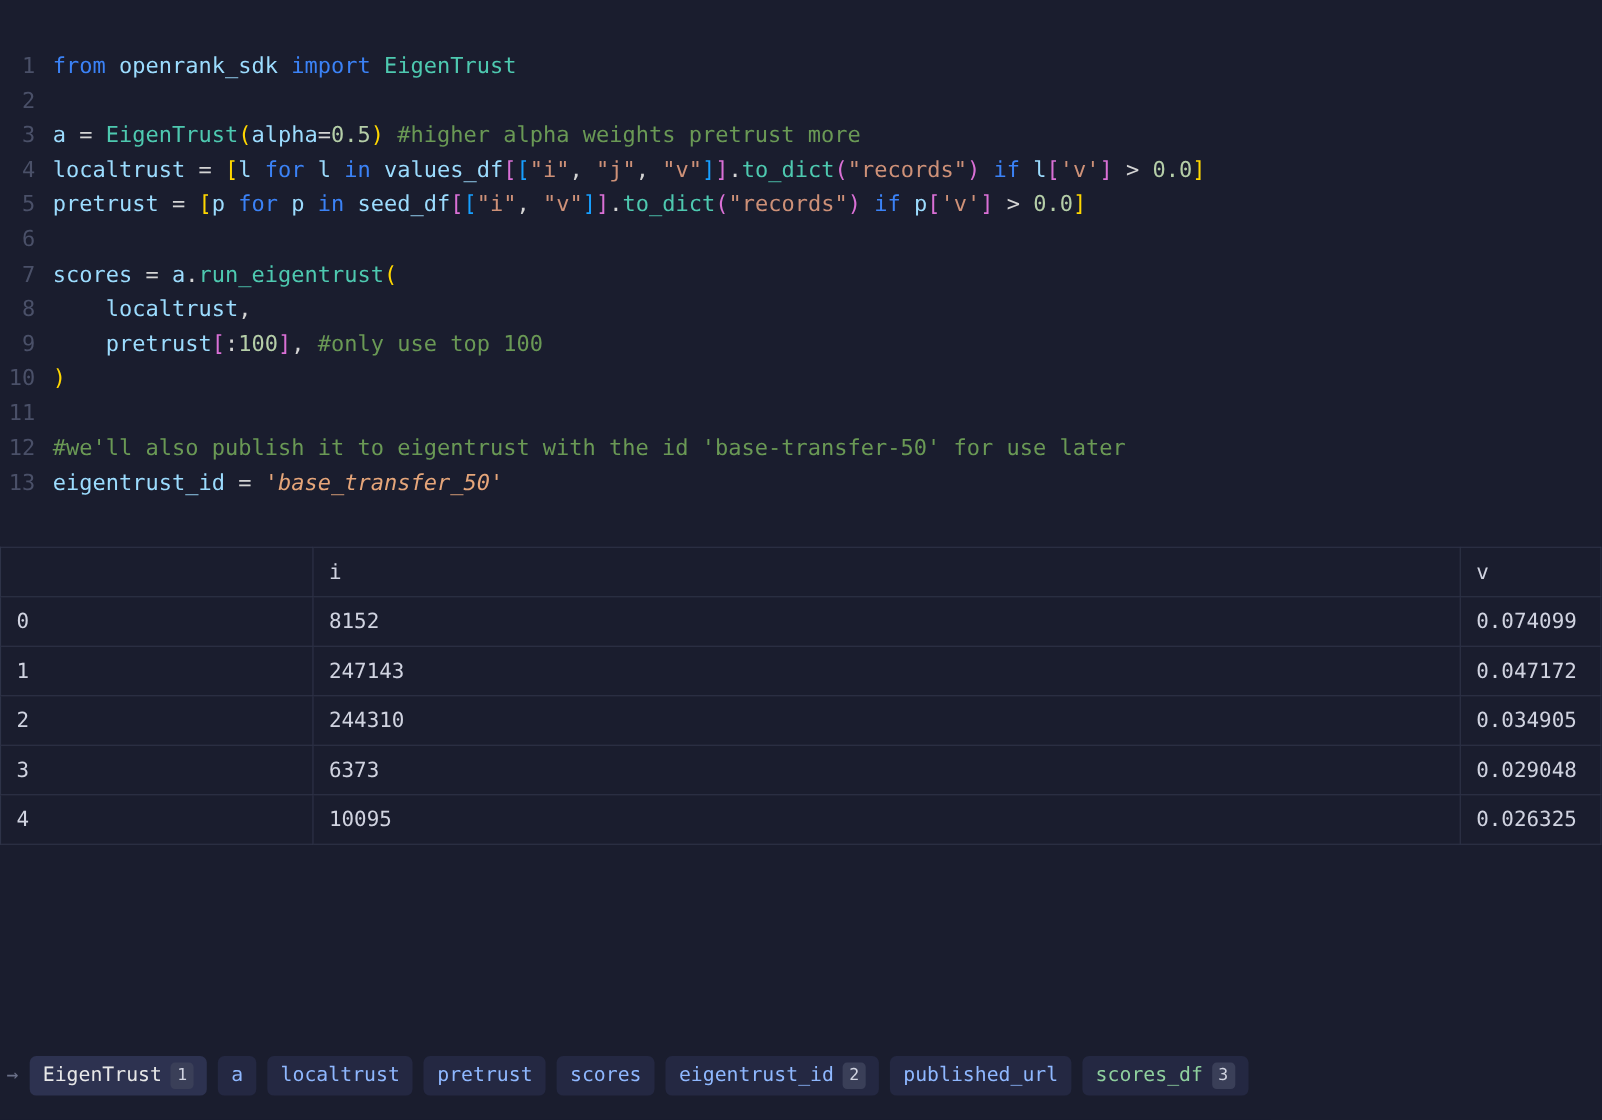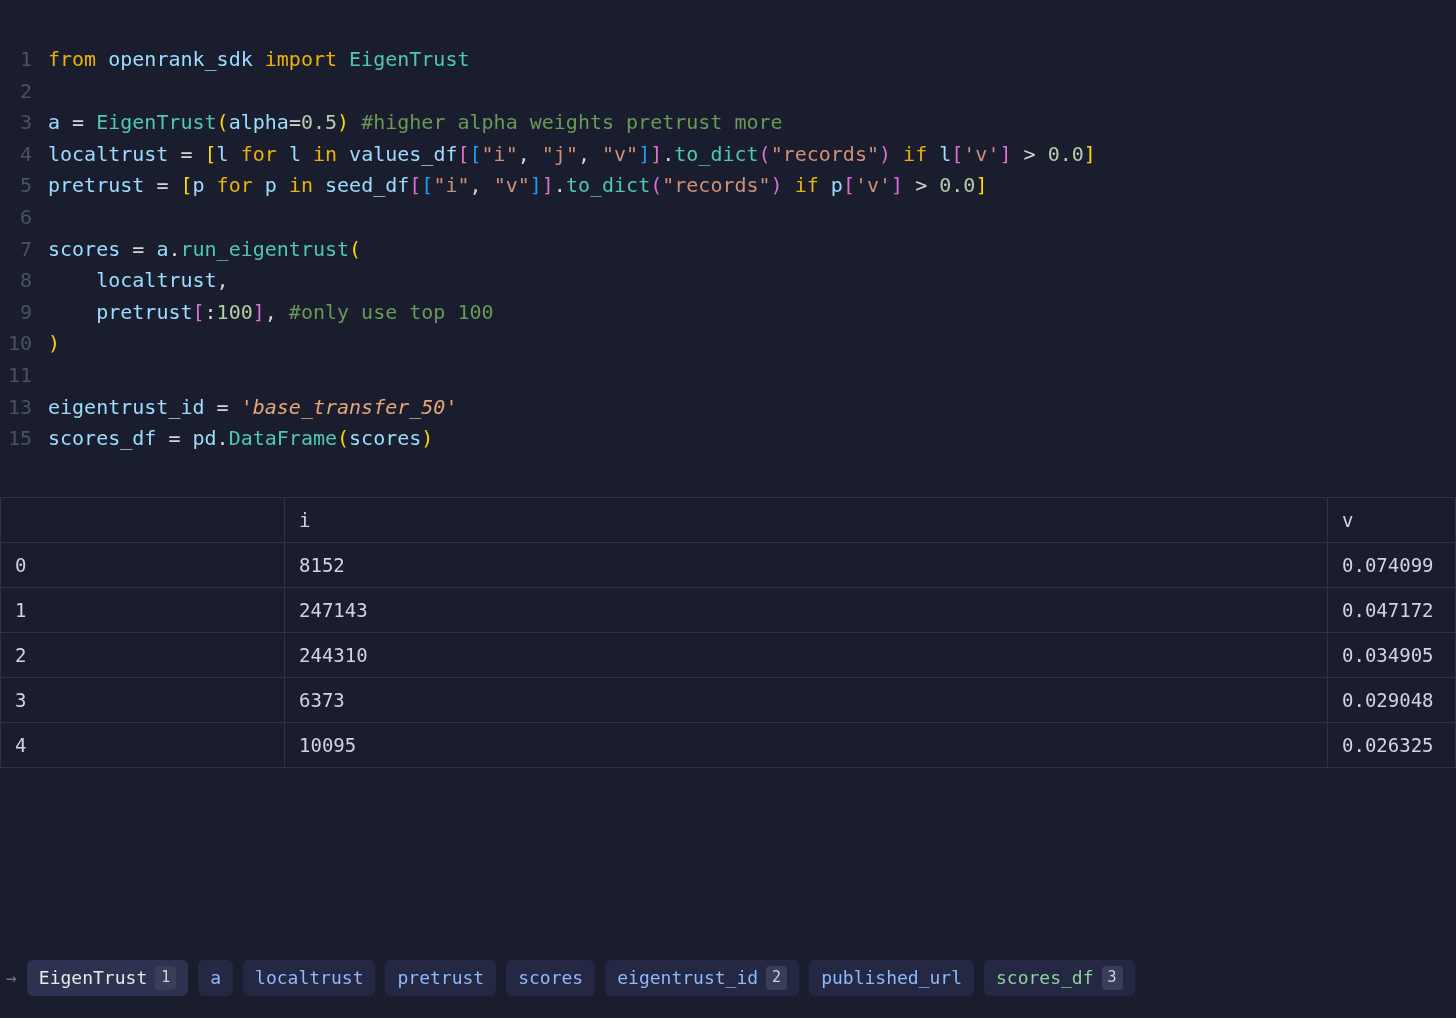--- a/index.html
+++ b/index.html
@@ -25,21 +25,21 @@
     text-align: right;
     padding-right: 16px;
     color: #4a5068;
     user-select: none;
     flex-shrink: 0;
   }
   .code {
     white-space: pre;
     flex: 1;
   }
-  .kw { color: #eab308; }
+  .kw { color: #3b82f6; }
   .fn { color: #4ec9b0; }
   .var { color: #9cdcfe; text-align: right; }
   .str { color: #ce9178; }
   .str2 { color: #e6a67a; font-style: italic; }
   .num { color: #b5cea8; }
   .cmt { color: #6a9955; }
   .op { color: #d4d4d4; }
   .pn { color: #ffd700; }
   .pn2 { color: #da70d6; }
   .pn3 { color: #179fff; }
@@ -143,26 +143,26 @@
     </div>
     <div class="code-line">
       <div class="gutter">10</div>
       <div class="code"><span class="pn">)</span></div>
     </div>
     <div class="code-line">
       <div class="gutter">11</div>
       <div class="code"></div>
     </div>
     <div class="code-line">
+      <div class="gutter">12</div>
+      <div class="code"><span class="cmt">#we'll also publish it to eigentrust with the id 'base-transfer-50' for use later</span></div>
+    </div>
+    <div class="code-line">
       <div class="gutter">13</div>
       <div class="code"><span class="var">eigentrust_id</span> <span class="op">=</span> <span class="str2">'base_transfer_50'</span></div>
-    </div>
-    <div class="code-line">
-      <div class="gutter">15</div>
-      <div class="code"><span class="var">scores_df</span> <span class="op">=</span> <span class="var">pd</span><span class="op">.</span><span class="fn">DataFrame</span><span class="pn">(</span><span class="var">scores</span><span class="pn">)</span></div>
     </div>
   </div>
 
 <table class="output-table">
   <thead>
     <tr>
       <th class="col-idx"></th>
       <th class="col-i">i</th>
       <th class="col-v">v</th>
     </tr>

